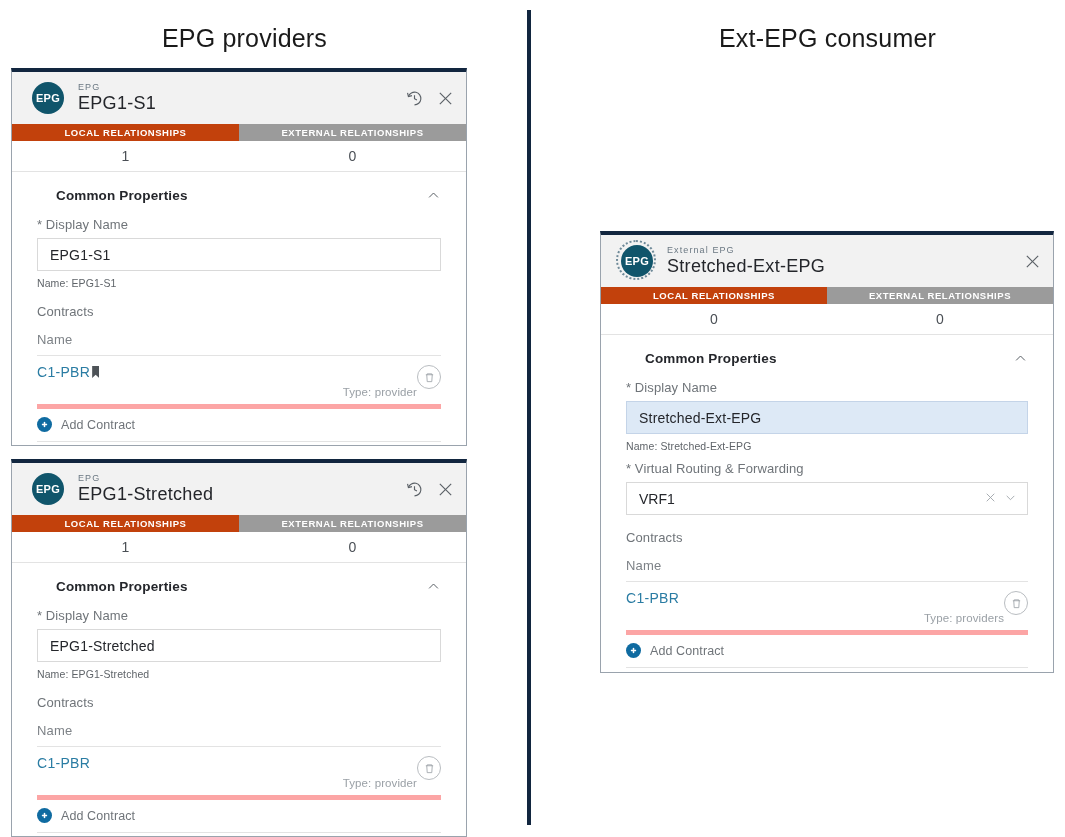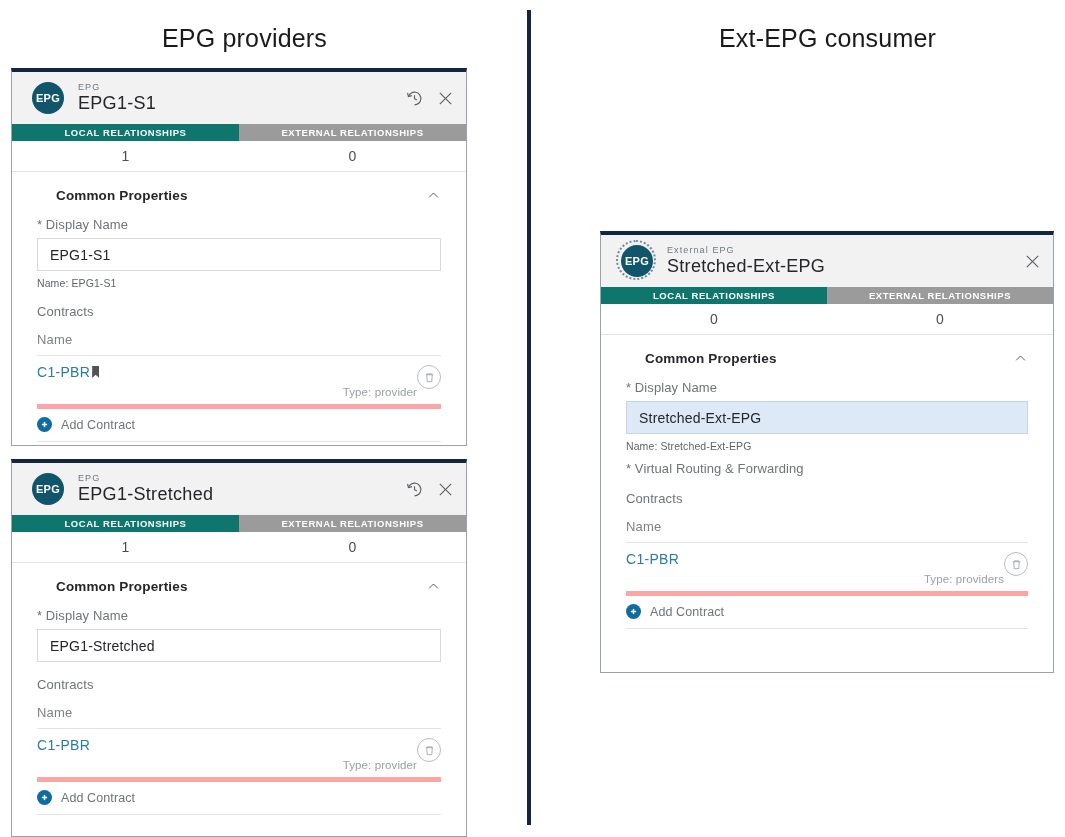--- a/index.html
+++ b/index.html
@@ -117,21 +117,21 @@
     flex: 1 1 50%;
     font-size: 9.5px;
     font-weight: 700;
     letter-spacing: 0.55px;
     color: #ffffff;
     display: flex;
     align-items: center;
     justify-content: center;
     box-sizing: border-box;
   }
-  .rel-tab.active   { background: #0f766e; }
+  .rel-tab.active   { background: #c2410c; }
   .rel-tab.inactive { background: #9b9b9b; }
 
   .rel-counts {
     display: flex;
     height: 30px;
     border-bottom: 1px solid #e3e3e3;
   }
   .rel-count {
     flex: 1 1 50%;
     font-size: 14px;
@@ -420,20 +420,21 @@
         <svg width="15" height="15" viewBox="0 0 24 24" fill="none" stroke="currentColor" stroke-width="1.6">
           <polyline points="5 15 12 8 19 15"></polyline>
         </svg>
       </span>
     </div>
 
     <div class="field-label">* Display Name</div>
     <div class="text-input">
       <span>EPG1-Stretched</span>
     </div>
+    <div class="helper">Name: EPG1-Stretched</div>
 
     <div class="block-label">Contracts</div>
     <div class="col-head">Name</div>
 
     <div class="contract-row">
       <div class="contract-main">
         <div class="contract-name">
           <span>C1-PBR</span>
         </div>
         <div class="contract-type">Type: provider</div>
@@ -498,20 +499,36 @@
       </span>
     </div>
 
     <div class="field-label">* Display Name</div>
     <div class="text-input focused">
       <span>Stretched-Ext-EPG</span>
     </div>
     <div class="helper">Name: Stretched-Ext-EPG</div>
 
     <div class="field-label" style="margin-top:9px;">* Virtual Routing &amp; Forwarding</div>
+    <div class="select-input">
+      <span class="val">VRF1</span>
+      <span class="select-icons">
+        <span>
+          <svg width="13" height="13" viewBox="0 0 24 24" fill="none" stroke="currentColor" stroke-width="1.6">
+            <line x1="5" y1="5" x2="19" y2="19"></line>
+              <line x1="19" y1="5" x2="5" y2="19"></line>
+          </svg>
+        </span>
+        <span>
+          <svg width="13" height="13" viewBox="0 0 24 24" fill="none" stroke="currentColor" stroke-width="1.6">
+            <polyline points="5 9 12 16 19 9"></polyline>
+          </svg>
+        </span>
+      </span>
+    </div>
 
     <div class="block-label">Contracts</div>
     <div class="col-head">Name</div>
 
     <div class="contract-row">
       <div class="contract-main">
         <div class="contract-name">
           <span>C1-PBR</span>
         </div>
         <div class="contract-type">Type: providers</div>

